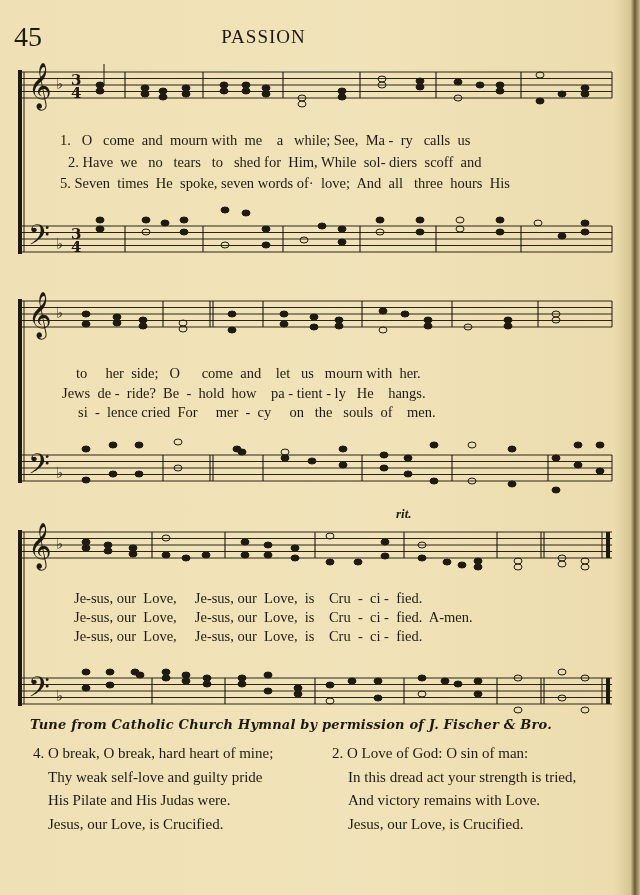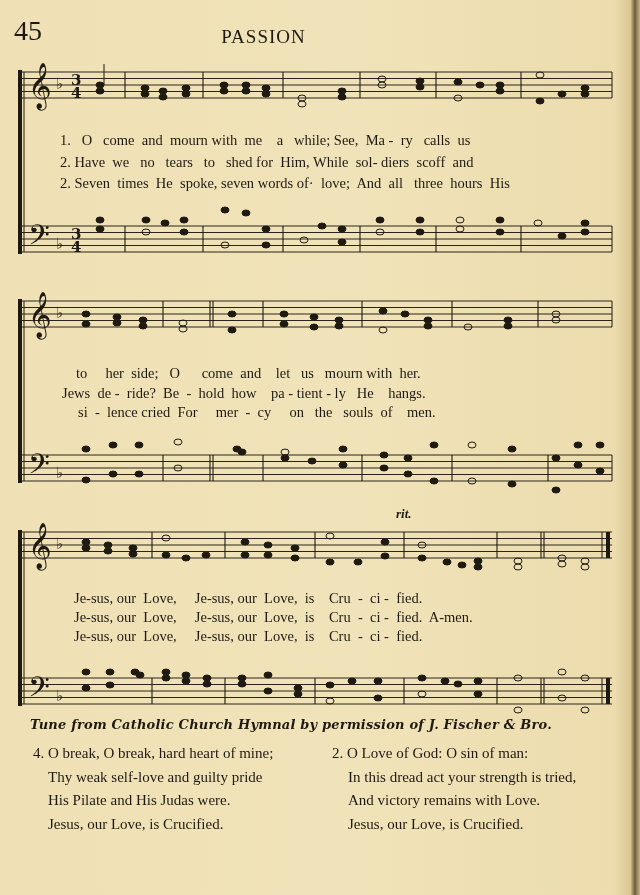--- a/index.html
+++ b/index.html
@@ -1,21 +1,21 @@
 <!DOCTYPE html>
 <html><head>
 <meta charset="utf-8">
 <style>
   html,body{margin:0;padding:0;}
   body{width:640px;height:895px;background:#efe0b4;position:relative;overflow:hidden;
        font-family:"Liberation Serif","DejaVu Serif",serif;color:#1e1a12;}
   .page{position:absolute;left:0;top:0;width:640px;height:895px;
         background:linear-gradient(90deg,#efe0b5 0%,#f1e3b9 55%,#ecdcae 96%,#d9c693 98.5%,#6b5b3a 99.2%,#cbb889 100%);}
   .abs{position:absolute;}
-  .hdr-num{left:14px;top:17px;font-size:28px;line-height:1;}
+  .hdr-num{left:14px;top:23px;font-size:28px;line-height:1;}
   .hdr-title{left:0;width:527px;top:27px;text-align:center;font-size:19px;letter-spacing:1px;line-height:1;}
   svg.music{position:absolute;left:0;top:0;}
   .lyr{position:absolute;font-size:14.5px;line-height:19px;white-space:pre;}
   .credit{position:absolute;left:30px;top:717px;font-size:13px;font-style:italic;font-weight:bold;font-family:"DejaVu Serif",serif;letter-spacing:0.2px;text-align:right;}
   .verse{position:absolute;font-size:15px;line-height:23.5px;}
   .verse div{white-space:nowrap;}
   .rit{position:absolute;left:396px;top:506px;font-size:13px;font-style:italic;font-weight:bold;}
 </style>
 </head>
 <body>
@@ -329,22 +329,22 @@
       <ellipse cx="562" cy="672" rx="4" ry="3" fill="none"></ellipse>
         <ellipse cx="562" cy="698" rx="4" ry="3" fill="none"></ellipse>
       <ellipse cx="585" cy="678" rx="4" ry="3" fill="none"></ellipse>
         <ellipse cx="585" cy="710" rx="4" ry="3" fill="none"></ellipse>
     </g>
   </svg>
 
   <div class="rit">rit.</div>
 
   <div class="lyr" style="left:60px;top:131px;">1.   O   come  and  mourn with  me    a   while; See,  Ma -  ry   calls  us</div>
-  <div class="lyr" style="left:60px;top:153px;">2. Have  we   no   tears   to   shed for  Him, While  sol- diers  scoff  and</div>
-  <div class="lyr" style="left:60px;top:174px;">2. Seven  times  He  spoke, seven words of·  love;  And  all   three  hours  His</div>
+  <div class="lyr" style="left:68px;top:153px;">2. Have  we   no   tears   to   shed for  Him, While  sol- diers  scoff  and</div>
+  <div class="lyr" style="left:60px;top:174px;">5. Seven  times  He  spoke, seven words of·  love;  And  all   three  hours  His</div>
 
   <div class="lyr" style="left:76px;top:364px;">to     her  side;   O      come  and    let   us   mourn with  her.</div>
   <div class="lyr" style="left:62px;top:384px;">Jews  de -  ride?  Be  -  hold  how    pa - tient - ly   He    hangs.</div>
   <div class="lyr" style="left:78px;top:403px;">si  -  lence cried  For     mer  -  cy     on   the   souls  of    men.</div>
 
   <div class="lyr" style="left:74px;top:589px;">Je-sus, our  Love,     Je-sus, our  Love,  is    Cru  -  ci -  fied.</div>
   <div class="lyr" style="left:74px;top:608px;">Je-sus, our  Love,     Je-sus, our  Love,  is    Cru  -  ci -  fied.  A-men.</div>
   <div class="lyr" style="left:74px;top:627px;">Je-sus, our  Love,     Je-sus, our  Love,  is    Cru  -  ci -  fied.</div>
 
   <div class="credit">Tune from Catholic Church Hymnal by permission of J. Fischer &amp; Bro.</div>

